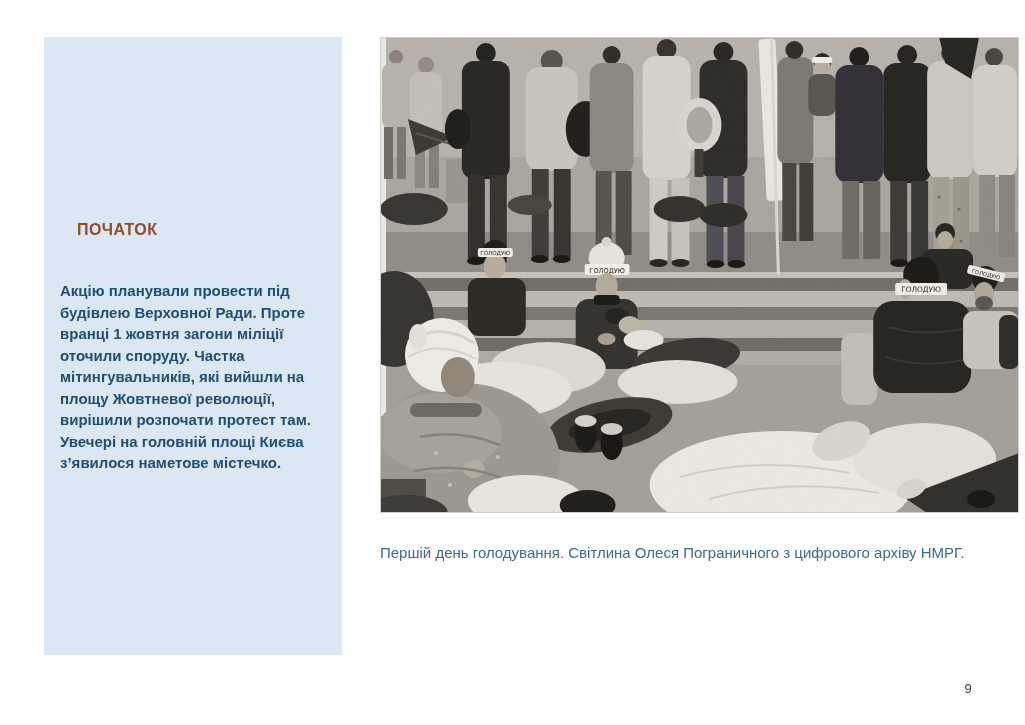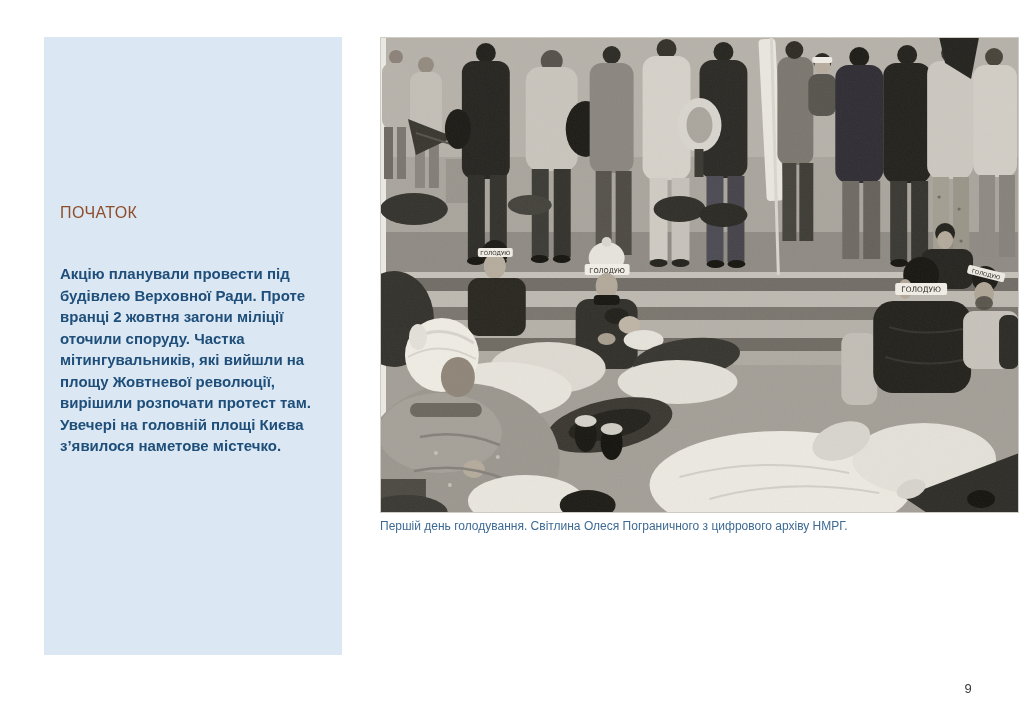--- a/index.html
+++ b/index.html
@@ -7,51 +7,51 @@
     width:1025px;height:725px;position:relative;overflow:hidden;
     background:#ffffff;
     font-family:"Liberation Sans", sans-serif;
   }
   .text-panel{
     position:absolute;left:44px;top:37px;width:298px;height:618px;
     background:#dbe8f3;box-sizing:border-box;
     padding:167px 16px 0 16px;
   }
   .section-heading{
-    margin:0;color:#8e4d2b;font-size:16px;font-weight:normal;
+    margin:17px;color:#8e4d2b;font-size:16px;font-weight:bold;
     letter-spacing:0.4px;line-height:18px;
   }
   .body-paragraph{
     margin:41px 0 0 0;color:#1e4e79;font-size:15px;font-weight:bold;
     line-height:21.5px;width:264px;
   }
   .photo-figure{
     position:absolute;left:380px;top:37px;margin:0;width:639px;
   }
   .photo-canvas{
     display:block;width:639px;height:476px;background:#b3afa7;
   }
   .photo-caption{
-    display:block;margin-top:5px;color:#3d6a94;font-size:12px;
+    display:block;margin-top:31px;color:#3d6a94;font-size:15px;
     line-height:17px;
   }
   .page-number{
     position:absolute;left:958px;top:681px;width:20px;text-align:center;
     color:#3a3a3a;font-size:13px;
   }
   .hb{ font-family:"DejaVu Sans", sans-serif; fill:#26241e; }
 </style>
 </head>
 <body>
 
 <div class="page">
 
   <aside class="text-panel">
     <h2 class="section-heading">ПОЧАТОК</h2>
-    <p class="body-paragraph">Акцію планували провести під будівлею Верховної Ради. Проте вранці 2 жовтня загони міліції оточили споруду. Частка мітингувальників, які вийшли на площу Жовтневої революції, вирішили розпочати протест там. Увечері на головній площі Києва з’явилося наметове містечко.</p>
+    <p class="body-paragraph">Акцію планували провести під будівлею Верховної Ради. Проте вранці 1 жовтня загони міліції оточили споруду. Частка мітингувальників, які вийшли на площу Жовтневої революції, вирішили розпочати протест там. Увечері на головній площі Києва з’явилося наметове містечко.</p>
   </aside>
 
   <figure class="photo-figure">
     <svg class="photo-canvas" viewBox="0 0 640 476" preserveAspectRatio="none" xmlns="http://www.w3.org/2000/svg">
       <defs>
         <filter id="grain" x="0" y="0" width="100%" height="100%">
           <feTurbulence type="fractalNoise" baseFrequency="0.9" numOctaves="2" seed="7" stitchTiles="stitch"></feTurbulence>
           <feColorMatrix type="saturate" values="0"></feColorMatrix>
           <feComponentTransfer>
               <feFuncA type="linear" slope="0.16" intercept="0"></feFuncA>

